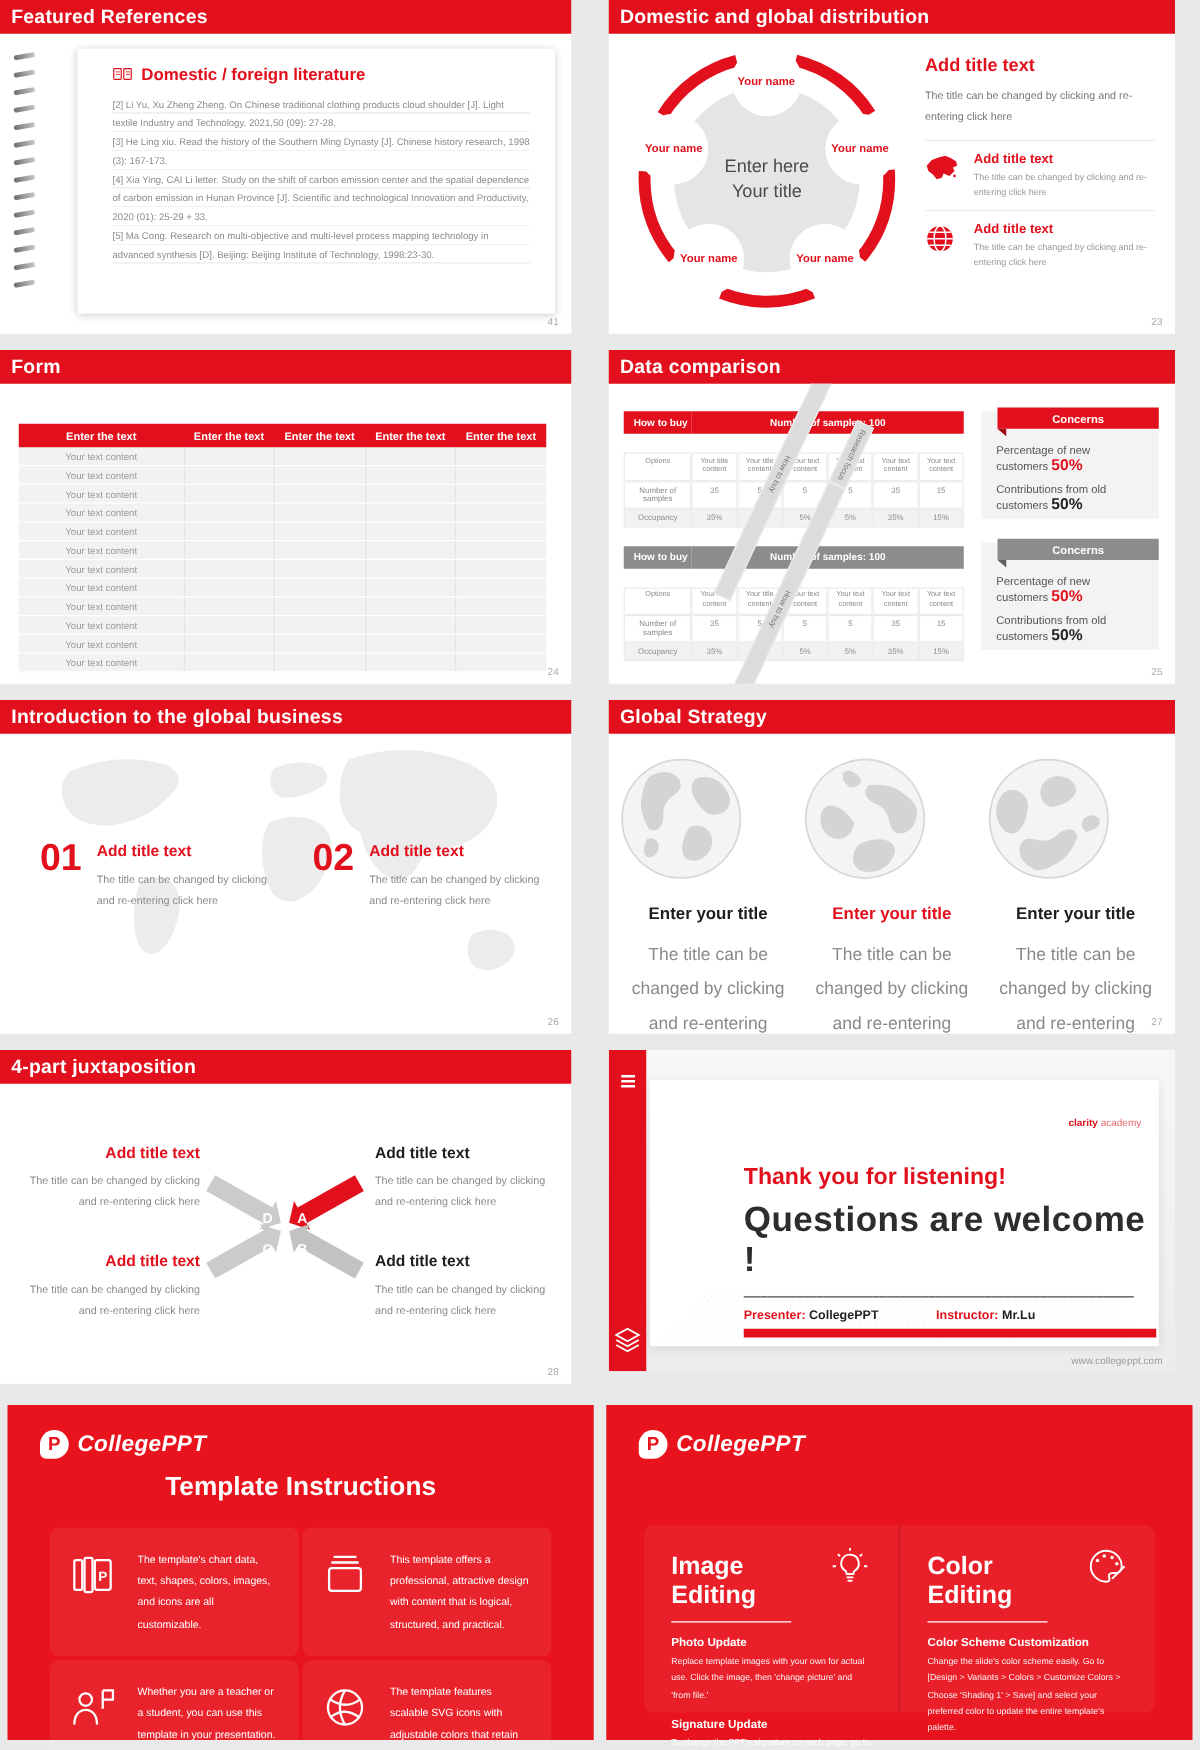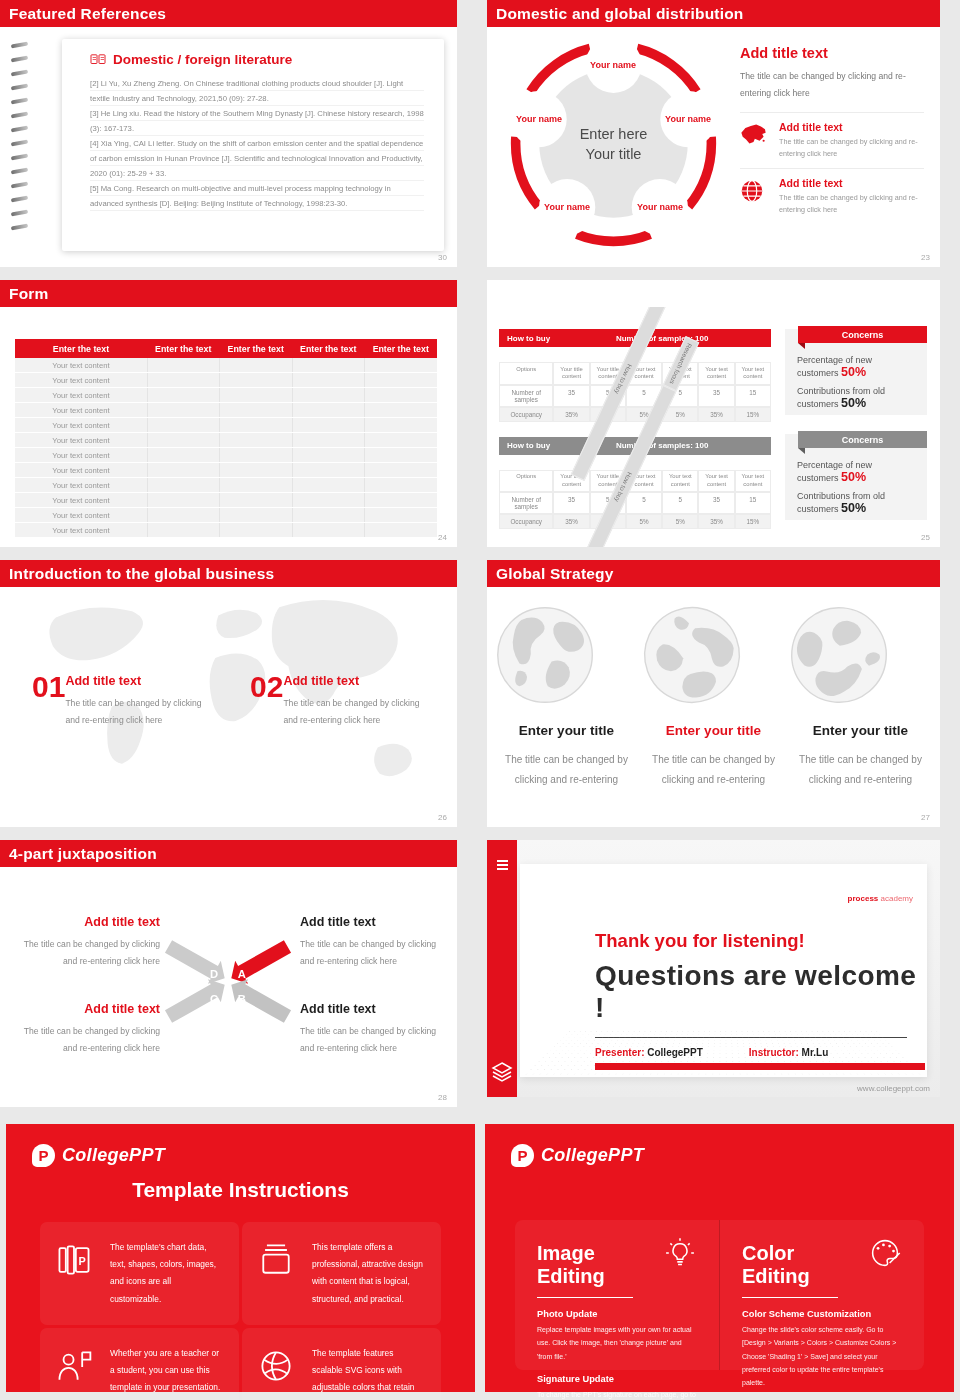--- a/index.html
+++ b/index.html
@@ -64,33 +64,33 @@
   .ribbon.red::after{border-top:6px solid #9c0a12;}
   .ribbon.gray::after{border-top:6px solid #5e5e5e;}
   .concern-body{padding:26px 12px 0;}
   .concern-body p{margin:0 0 7px;font-size:9px;color:#555;}
   .concern-body .v{font-weight:bold;font-size:12.5px;}
   .concern-body .v.red{color:var(--red);}
   .concern-body .v.dark{color:#222;}
 
   
   .worldmap{position:absolute;inset:0;}
-  .intro-item{position:absolute;top:85px;display:flex;}
+  .intro-item{position:absolute;top:85px;display:flex;gap:12px;}
   .intro-item.first{left:32px;} .intro-item.second{left:250px;}
   .num{font-size:30px;font-weight:bold;color:var(--red);line-height:1;}
   .ii-head{font-size:12.5px;font-weight:bold;color:var(--red);margin:2px 0 7px;}
   .ii-desc{font-size:8.6px;color:#8a8a8a;line-height:2;margin:0;width:140px;}
 
   
   .strat{position:absolute;inset:0;display:flex;padding:16px 6px 0;}
   .scol{flex:1;text-align:center;}
   .scol svg{width:104px;height:104px;}
   .sc-head{font-size:13.5px;font-weight:bold;color:#1e1e1e;margin:16px 0 8px;}
   .scol.accent .sc-head{color:var(--red);}
-  .sc-desc{font-size:10px;color:#8a8a8a;line-height:1.95;margin:12px auto;width:130px;}
+  .sc-desc{font-size:14px;color:#8a8a8a;line-height:1.95;margin:12px auto;width:130px;}
   .g2{transform:rotate(115deg);} .g3{transform:rotate(230deg);}
 
   
   .jx{position:absolute;width:148px;}
   .jx-head{font-size:12.5px;font-weight:bold;margin:0 0 7px;}
   .jx.accent .jx-head{color:var(--red);}
   .jx.plain .jx-head{color:#1e1e1e;}
   .jx-desc{font-size:8.6px;color:#8a8a8a;line-height:1.95;margin:0;}
   .jx.tl{left:12px;top:48px;text-align:right;}
   .jx.tr{left:300px;top:48px;text-align:left;}
@@ -179,21 +179,21 @@
             <span>Domestic / foreign literature</span>
           </div>
           <div class="ref-list">
               <p>[2] Li Yu, Xu Zheng Zheng. On Chinese traditional clothing products cloud shoulder [J]. Light textile Industry and Technology, 2021,50 (09): 27-28.</p>
               <p>[3] He Ling xiu. Read the history of the Southern Ming Dynasty [J]. Chinese history research, 1998 (3): 167-173.</p>
               <p>[4] Xia Ying, CAI Li letter. Study on the shift of carbon emission center and the spatial dependence of carbon emission in Hunan Province [J]. Scientific and technological Innovation and Productivity, 2020 (01): 25-29 + 33.</p>
               <p>[5] Ma Cong. Research on multi-objective and multi-level process mapping technology in advanced synthesis [D]. Beijing: Beijing Institute of Technology, 1998:23-30.</p>
             </div>
         </div>
       </div>
-      <div class="page-num">30</div>
+      <div class="page-num">41</div>
     </div>
   </div>
 
   <div class="cell rightcol">
     <div class="slide">
       <div class="slide-header">
         <span>Domestic and global distribution</span>
       </div>
       <div class="slide-body">
         <div class="gearwrap">
@@ -351,20 +351,23 @@
               </div>
             </div>
         </div>
       </div>
       <div class="page-num">24</div>
     </div>
   </div>
 
   <div class="cell rightcol">
     <div class="slide">
+      <div class="slide-header">
+        <span>Data comparison</span>
+      </div>
       <div class="slide-body">
         <div class="cmp-left">
           <div class="cmp-table red">
               <div class="ctr hd">
                 <div class="corner">How to buy</div>
                 <div style="grid-column: 2 / -1;">Number of samples: 100</div>
               </div>
               <div class="ctr g2">
                 <div style="grid-column: 2 / -1;">How to buy</div>
               </div>
@@ -580,21 +583,21 @@
       <div class="page-num">28</div>
     </div>
   </div>
 
   <div class="cell">
     <div class="t-stage">
       <div class="t-curve"></div>
       <div class="t-curve c2"></div>
       <div class="t-card">
         <div class="t-brand">
-          <span class="b">process</span> <span class="l">academy</span>
+          <span class="b">clarity</span> <span class="l">academy</span>
         </div>
         <div class="t-main">
           <p class="t-line1">Thank you for listening!</p>
           <p class="t-line2">Questions are welcome !</p>
           <div class="t-rule"></div>
           <div class="t-people">
             <span><span class="lab">Presenter:</span>
               <span class="val">CollegePPT</span></span>
             <span><span class="lab">Instructor:</span>
               <span class="val">Mr.Lu</span></span>

